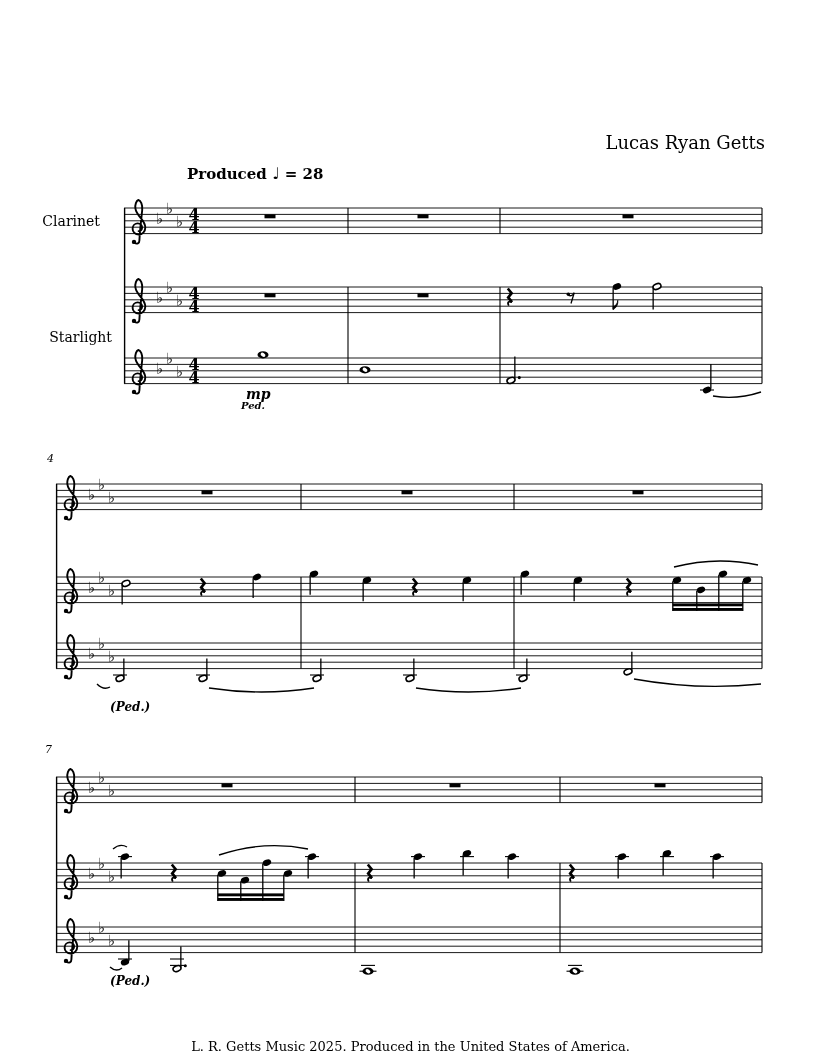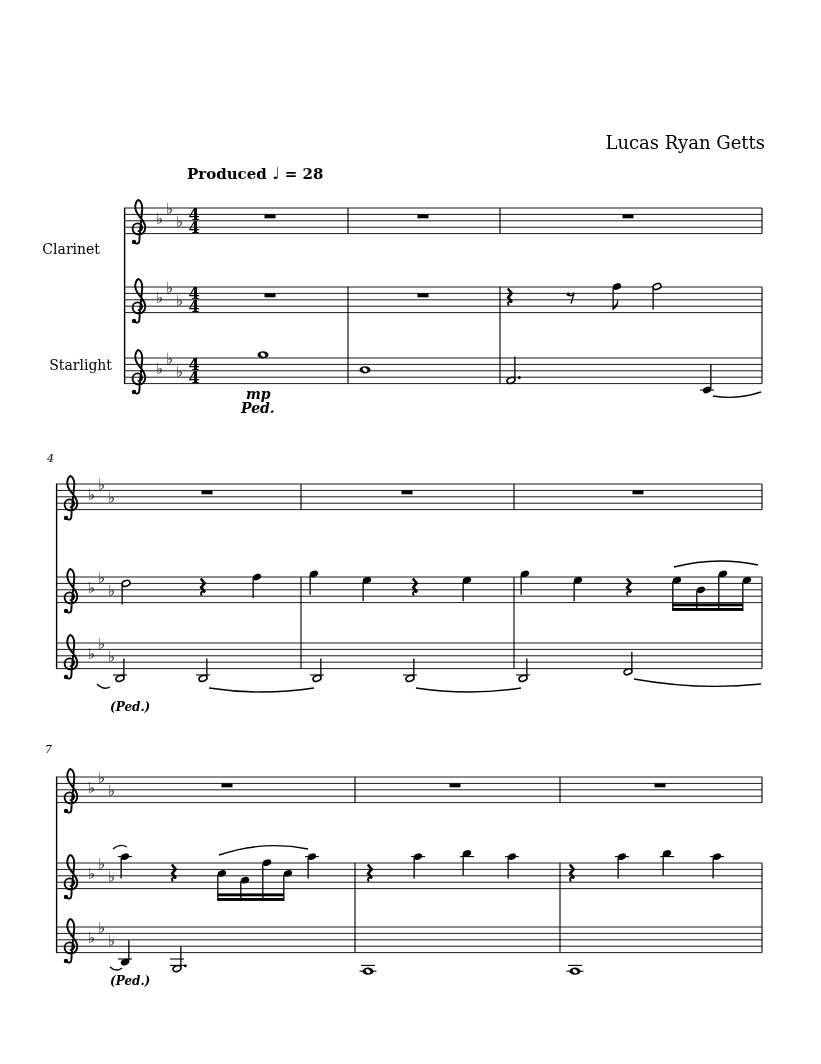--- a/index.html
+++ b/index.html
@@ -4,25 +4,25 @@
 <style>
   html,body{margin:0;padding:0;background:#e8e8e8;}
   #sheet{position:relative;width:821px;height:1064px;background:#ffffff;margin:0 auto;
          font-family:"DejaVu Serif", serif;color:#000;overflow:hidden;}
   #notation{position:absolute;left:0;top:0;}
   .ov{position:absolute;white-space:nowrap;}
   .title{left:0;top:68px;width:100%;text-align:center;font-size:34px;font-weight:bold;}
   .composer{right:56px;top:132px;font-size:18px;}
   .tempo{left:187px;top:164px;font-size:15px;font-weight:bold;}
   .tempo .noteglyph{font-family:"DejaVu Sans",sans-serif;font-size:16px;}
-  .instlabel{font-size:14px;text-align:right;margin-top:28px;}
+  .instlabel{font-size:14px;text-align:right;}
   .clarinet{left:18px;top:213px;width:82px;}
   .vibraphone{left:14px;top:329px;width:98px;}
   .dyn{left:246px;top:386px;font-size:14px;font-weight:bold;font-style:italic;text-align:right;}
-  .ped1{left:241px;top:400px;font-size:14px;font-weight:bold;font-style:italic;}
+  .ped1{left:241px;top:400px;font-size:10px;font-weight:bold;font-style:italic;}
   .pedp{font-size:12px;font-weight:bold;font-style:italic;}
   .pedp2{left:110px;top:700px;}
   .pedp3{left:110px;top:974px;}
   .mnum{font-size:11px;font-style:italic;}
   .mnum4{left:47px;top:452px;}
   .mnum7{left:45px;top:743px;}
   .footer{left:0;top:1039px;width:100%;text-align:center;font-size:13px;}
 </style>
 </head>
 <body>
@@ -345,13 +345,14 @@
   <div class="ov instlabel vibraphone">Starlight</div>
 
   <div class="ov dyn">mp</div>
   <div class="ov ped1">Ped.</div>
   <div class="ov pedp pedp2">(Ped.)</div>
   <div class="ov pedp pedp3">(Ped.)</div>
 
   <div class="ov mnum mnum4">4</div>
   <div class="ov mnum mnum7">7</div>
 
+  <div class="ov footer">L. R. Getts Music 2025. Produced in the United States of America.</div>
 </div>
 
 </body></html>

